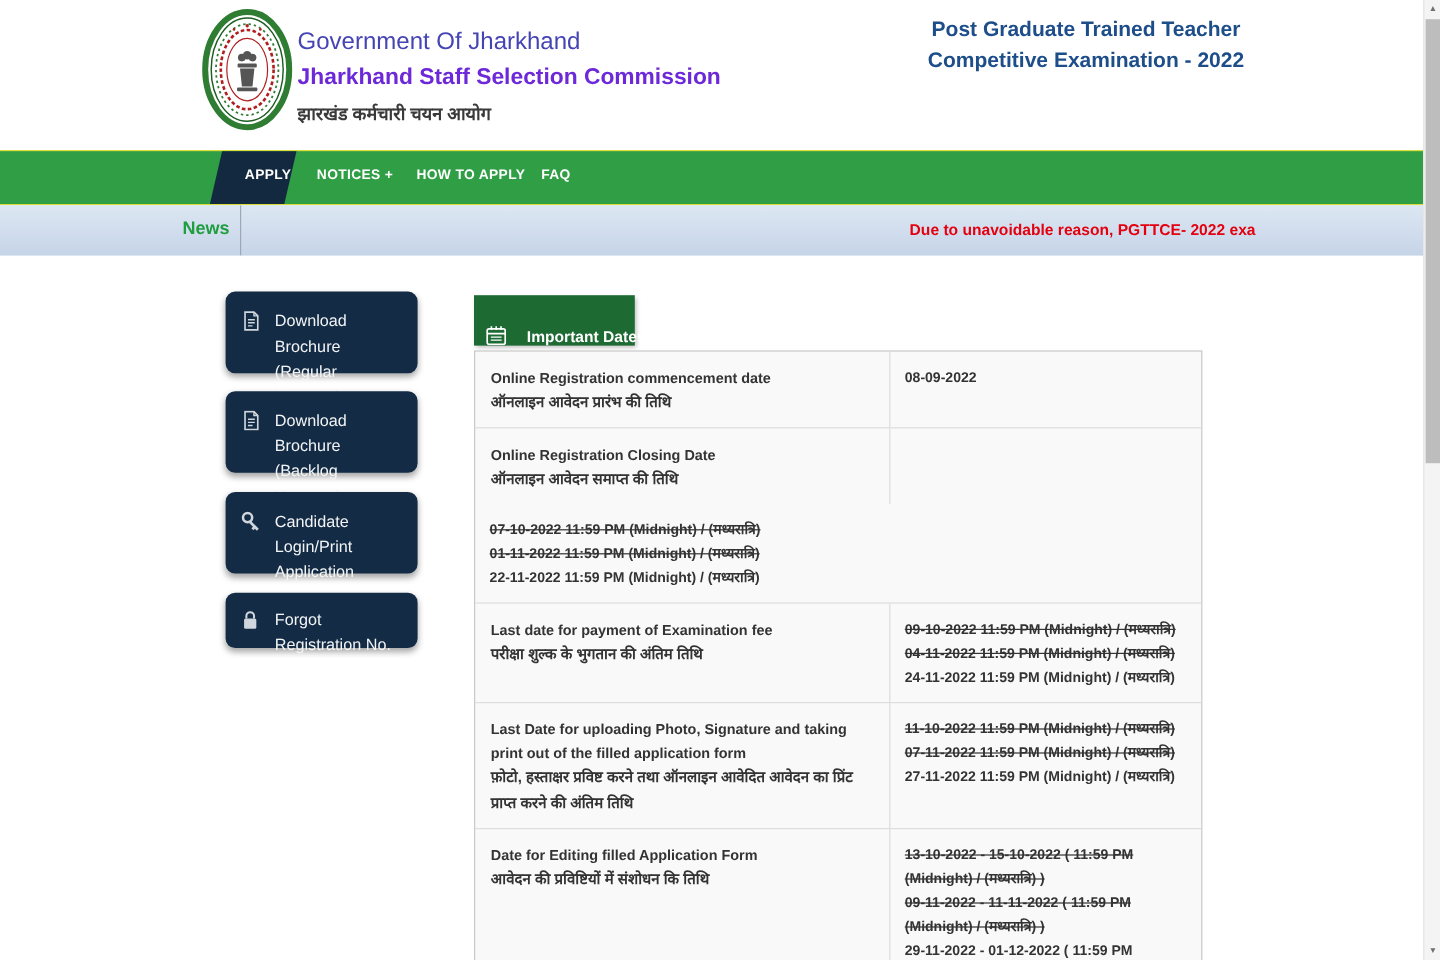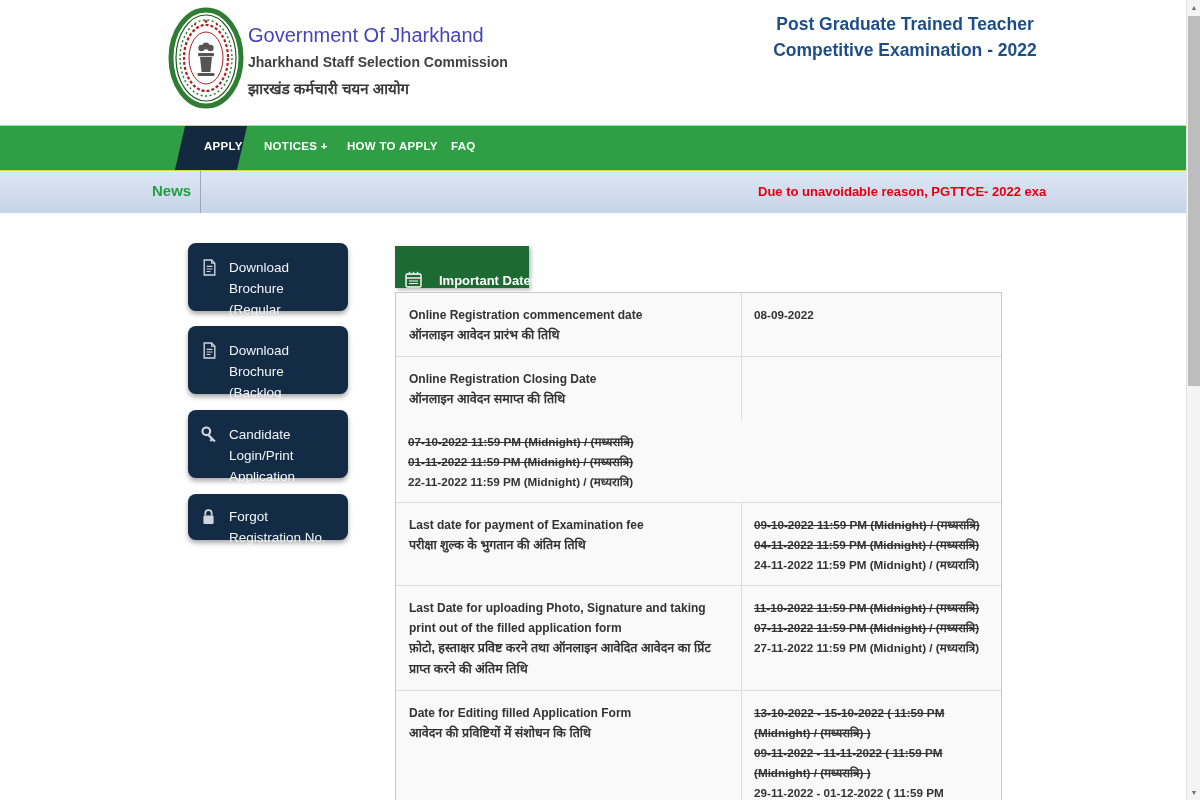--- a/index.html
+++ b/index.html
@@ -5,21 +5,21 @@
   * { margin:0; padding:0; box-sizing:border-box; }
   html,body { width:1200px; height:800px; overflow:hidden; background:#fff;
               font-family:"Liberation Sans", sans-serif; }
   .page { position:relative; width:1200px; height:800px; background:#fff; }
 
   
   .header { position:absolute; top:0; left:0; width:1186px; height:125px; background:#fff; }
   .logo { position:absolute; left:168px; top:7px; width:76px; height:102px; }
   .org-block { position:absolute; left:248px; top:24px; }
   .gov-title { font-size:20px; color:#4544b4; margin-bottom:7px; }
-  .org-title { font-size:14px; font-weight:bold; color:#404040; margin-bottom:8px; }
+  .org-title { font-size:19px; font-weight:bold; color:#6d28d9; margin-bottom:8px; }
   .org-title-hi { font-size:15px; font-weight:bold; color:#3a3a3a; }
   .exam-title { position:absolute; left:735px; top:11px; width:340px; text-align:center;
                 color:#1d4e8a; font-size:17.5px; font-weight:bold; line-height:26px; }
 
   
   .navbar { position:absolute; top:125px; left:0; width:1186px; height:46px;
             background:#2f9e44; border-top:1px solid #d9dc3a; border-bottom:1px solid #d9dc3a; }
   .nav-tab-bg { position:absolute; left:180px; top:0; width:62px; height:44px;
                 background:#13293f; transform:skewX(-13deg); }
   .nav-item { position:absolute; top:14px; color:#ffffff; font-size:11.5px; font-weight:bold;

